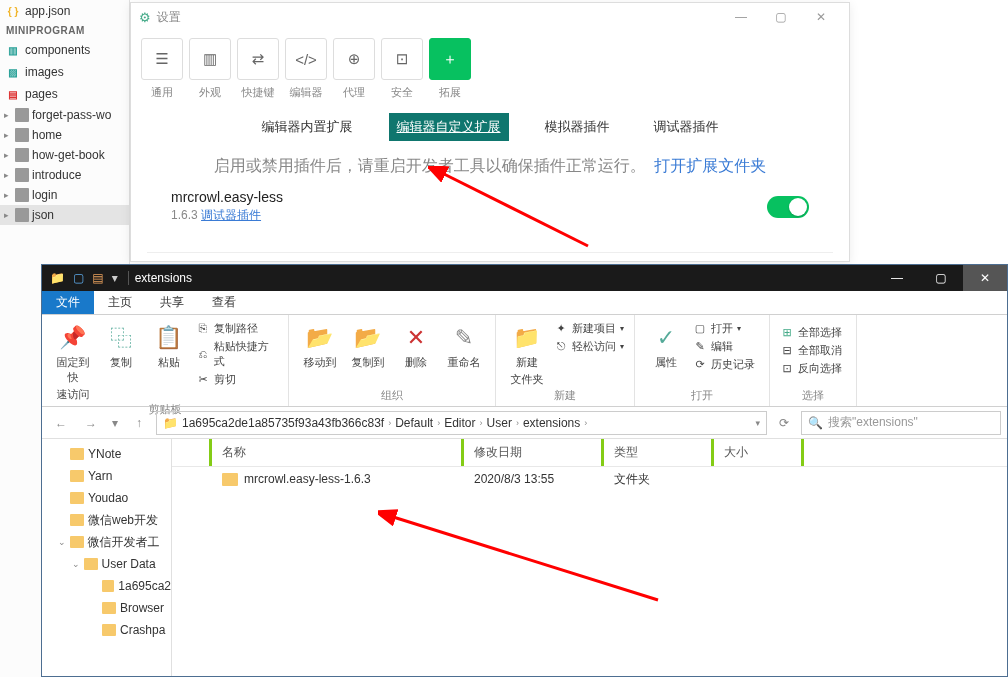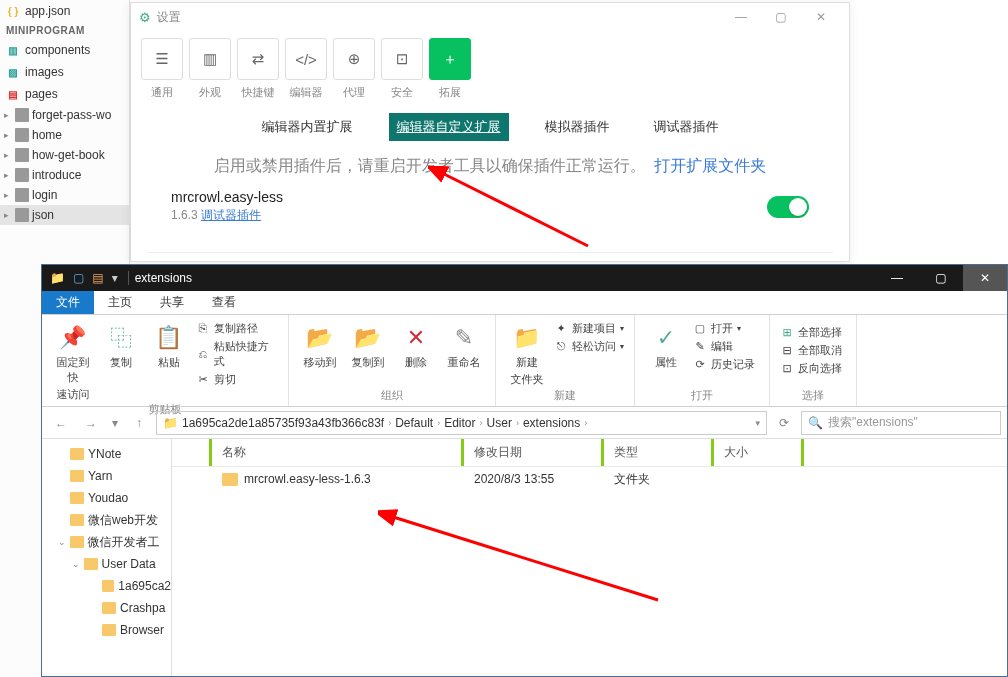--- a/index.html
+++ b/index.html
@@ -402,25 +402,25 @@
           <span style="font-size:9px;color:#888">⌄</span>
           <span class="fic"></span>
           <span>User Data</span>
         </div>
       <div class="ex-tree-item" style="padding-left:60px">
           <span class="fic"></span>
           <span>1a695ca2</span>
         </div>
       <div class="ex-tree-item" style="padding-left:60px">
           <span class="fic"></span>
+          <span>Browser</span>
+        </div>
+      <div class="ex-tree-item" style="padding-left:60px">
+          <span class="fic"></span>
           <span>Crashpa</span>
-        </div>
-      <div class="ex-tree-item" style="padding-left:60px">
-          <span class="fic"></span>
-          <span>Browser</span>
         </div>
     </div>
     <div class="ex-main">
       <div class="ex-cols">
         <div style="width:40px"></div>
         <div class="col-name">名称</div>
         <div class="col-date">修改日期</div>
         <div class="col-type">类型</div>
         <div class="col-size">大小</div>
       </div>

